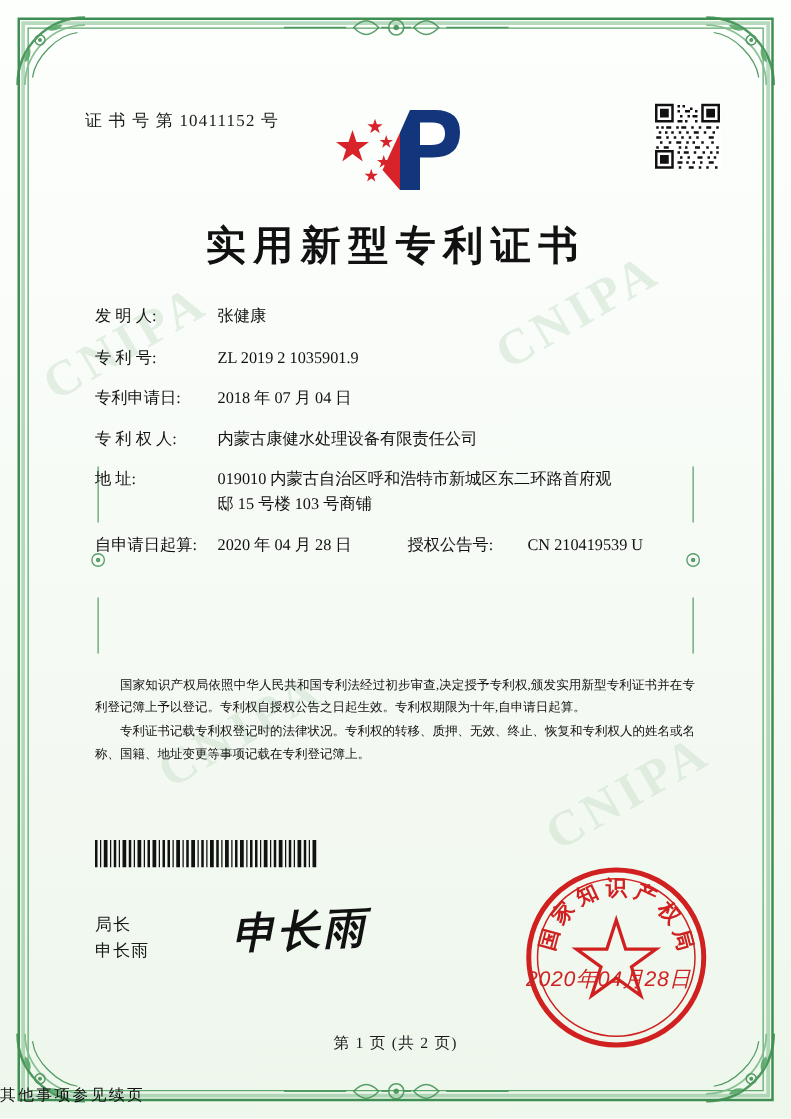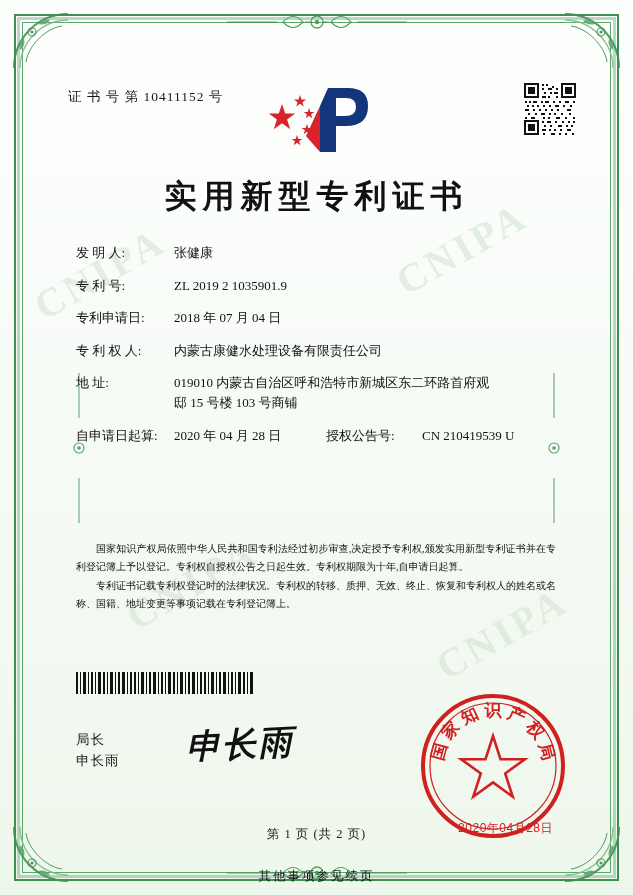--- a/index.html
+++ b/index.html
@@ -208,41 +208,41 @@
   .seal {
     position: absolute;
     right: 8px;
     top: 690px;
     width: 152px;
     height: 152px;
   }
   .seal-date {
     position: absolute;
     right: 24px;
-    top: 820px;
+    top: 772px;
     color: #cf2222;
-    font-size: 12px;
+    font-size: 17px;
     letter-spacing: 0.5px;
     font-family: "Liberation Sans", sans-serif;
+    font-style: italic;
   }
 
   .page-num {
     position: absolute;
     left: 0; right: 0;
     top: 826px;
     text-align: center;
     font-size: 12.5px;
     letter-spacing: 1px;
   }
 
   .footer-note {
     position: absolute;
     left: 0; right: 0;
     bottom: 10px;
-    text-align: center;
     font-size: 12.5px;
     letter-spacing: 2px;
     color: #111;
   }
 </style>
 </head>
 <body>
 
 <div class="page">
 

